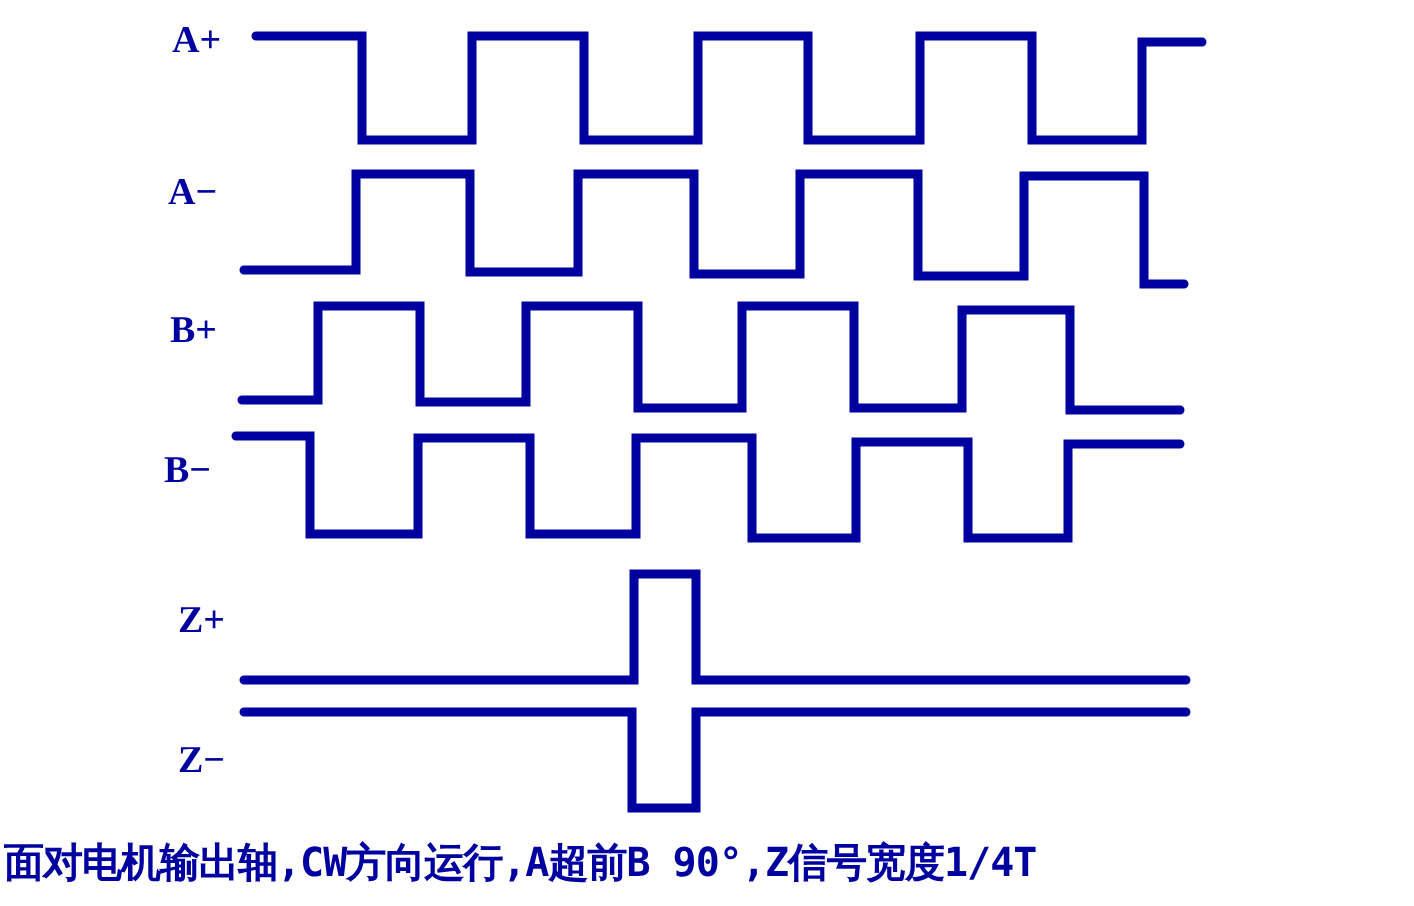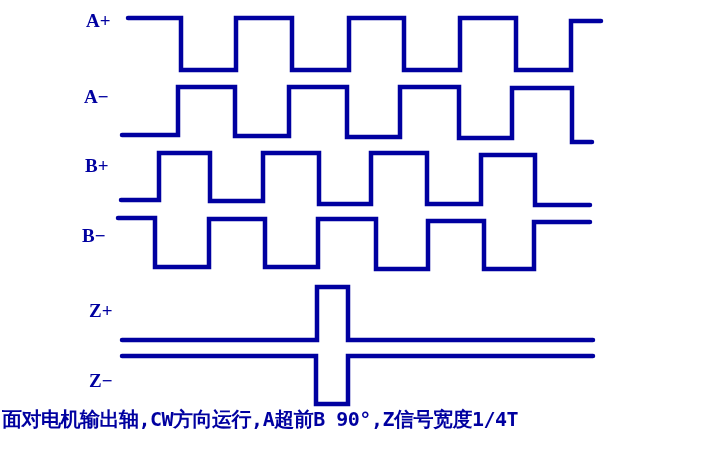--- a/index.html
+++ b/index.html
@@ -1,19 +1,19 @@
 <!DOCTYPE html>
 <html><head>
 <meta charset="utf-8">
 <style>
   html, body { margin: 0; padding: 0; background: #ffffff; }
   body { width: 707px; height: 453px; position: relative; overflow: hidden; font-family: "DejaVu Serif", "Liberation Serif", serif; }
   .label { position: absolute; color: #0000a0; font-size: 19px; font-weight: bold; font-family: "Liberation Serif", "DejaVu Serif", serif; }
   svg.wave { position: absolute; left: 0; top: 0; }
-  .caption { position: absolute; left: 2px; top: 406px; color: #0000a0; font-size: 20px; font-weight: bold; white-space: nowrap; font-family: "DejaVu Sans Mono", "Liberation Mono", monospace; letter-spacing: -0.5px; }
+  .caption { position: absolute; left: 2px; top: 418px; color: #0000a0; font-size: 20px; font-weight: bold; white-space: nowrap; font-family: "DejaVu Sans Mono", "Liberation Mono", monospace; letter-spacing: -0.5px; }
 </style>
 </head>
 <body>
 
 <div>
   <span class="label" style="left:86px;top:10px;">A+</span>
   <span class="label" style="left:84px;top:86px;">A−</span>
   <span class="label" style="left:85px;top:155px;">B+</span>
   <span class="label" style="left:82px;top:225px;">B−</span>
   <span class="label" style="left:89px;top:300px;">Z+</span>

